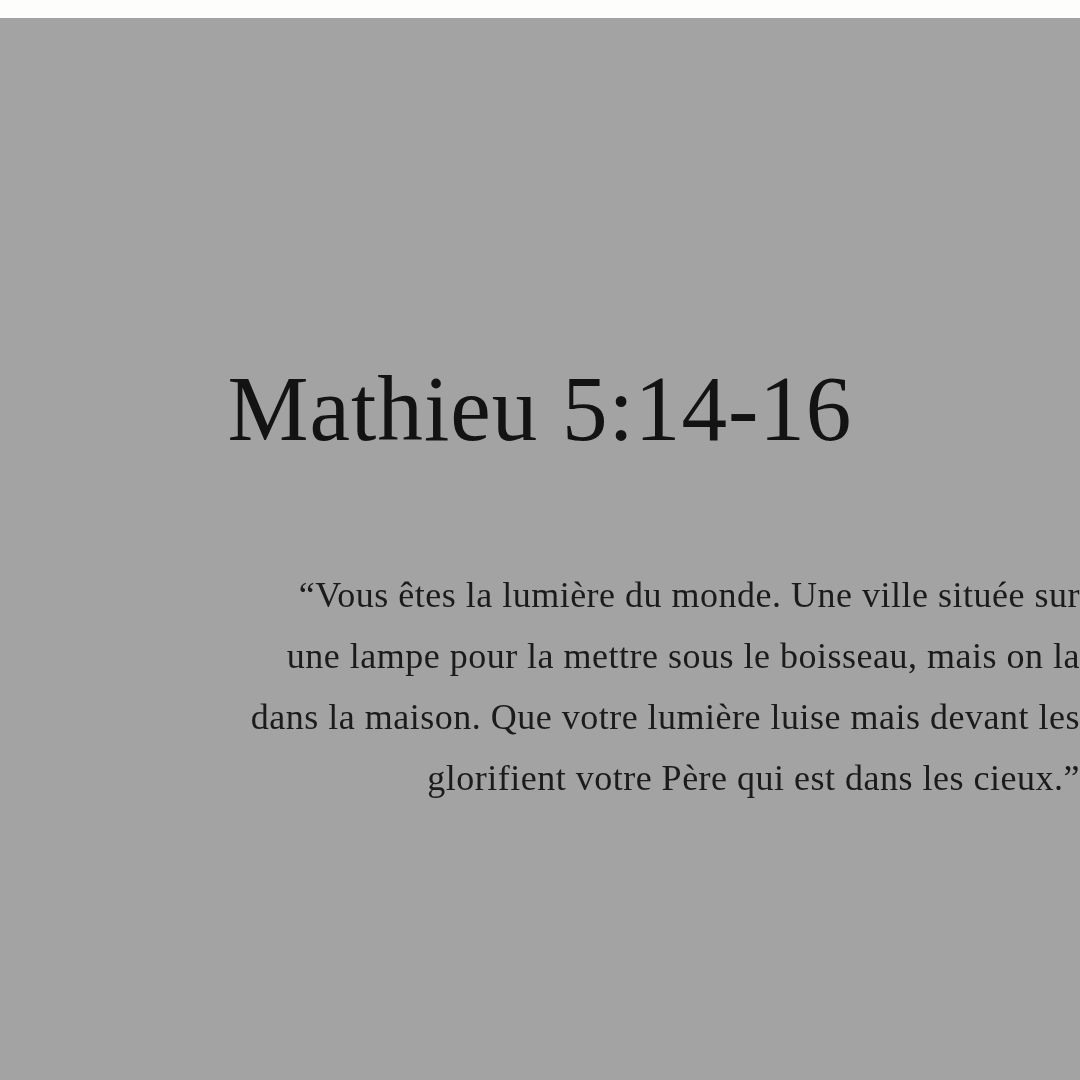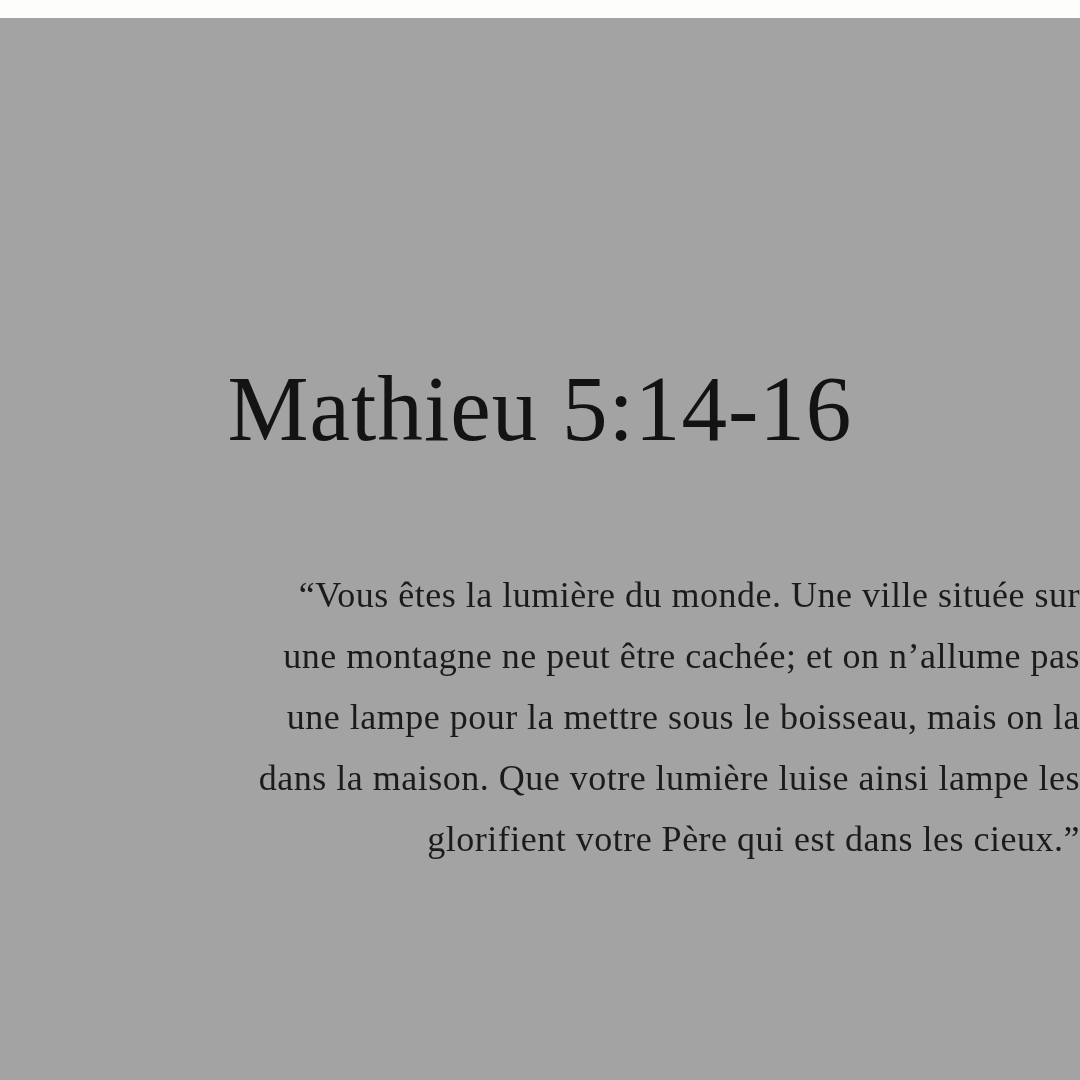--- a/index.html
+++ b/index.html
@@ -47,18 +47,17 @@
     }
   </style>
 </head>
 <body>
 
 <div class="canvas">
   <h1 class="title">Mathieu 5:14-16</h1>
 
   <div class="verse">
     <div class="verse-line">“Vous êtes la lumière du monde. Une ville située sur</div>
-    <div class="verse-line">une montagne ne peut être cachée; et on n’allume pas</div>
     <div class="verse-line">une lampe pour la mettre sous le boisseau, mais on la</div>
-    <div class="verse-line">dans la maison. Que votre lumière luise ainsi lampe les</div>
+    <div class="verse-line">dans la maison. Que votre lumière luise mais devant les</div>
     <div class="verse-line">glorifient votre Père qui est dans les cieux.”</div>
   </div>
 </div>
 
 </body></html>

